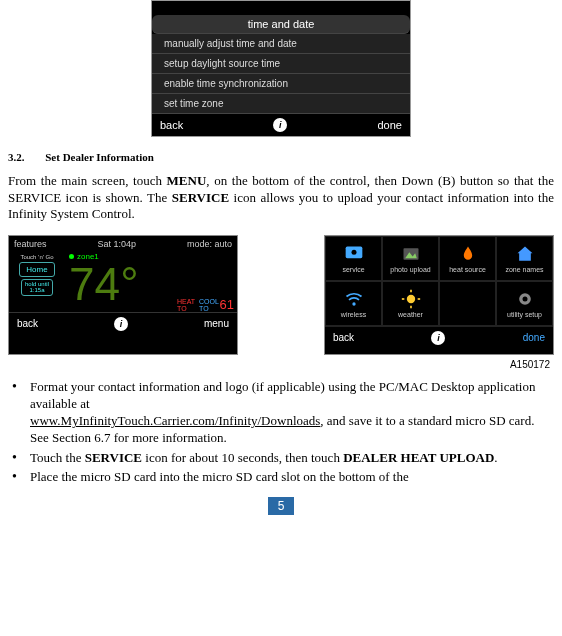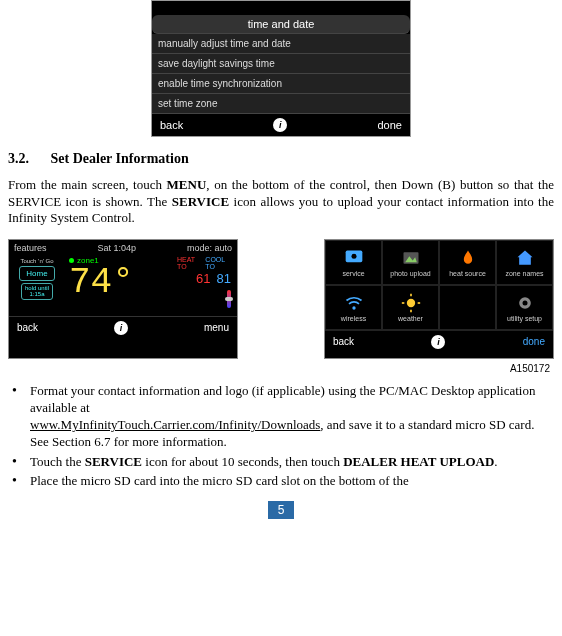--- a/index.html
+++ b/index.html
@@ -3,48 +3,48 @@
 <meta charset="utf-8">
 <style>
   * { box-sizing: border-box; margin: 0; padding: 0; }
   body { font-family: Georgia, 'Times New Roman', serif; font-size: 13px; color: #000; background: #fff; width: 562px; padding: 0 8px; }
   .wrap { width: 100%; }
 
   
   .screenshot1 { width: 260px; margin: 0 auto 14px; border: 1px solid #999; background: #000; color: #fff; font-family: Arial, sans-serif; }
   .s1-top { background: #000; padding: 2px 6px; font-size: 9px; color:#888; text-align:right; }
   .s1-title { background: #333; text-align: center; font-size: 11px; padding: 3px 0; border-bottom: 1px solid #444; border-radius: 6px; }
-  .s1-row { background: #222; font-size: 10px; padding: 4px 6px; border-bottom: 1px solid #444; color:#ddd; }
+  .s1-row { background: #222; font-size: 10px; padding: 4px 12px; border-bottom: 1px solid #444; color:#ddd; }
   .s1-bottom { background: #000; display:flex; justify-content: space-between; align-items:center; padding: 4px 8px; font-size: 11px; }
   .info-circle { width:14px; height:14px; border-radius:50%; background:#fff; color:#000; display:inline-flex; align-items:center; justify-content:center; font-size:9px; font-weight:bold; font-style:italic; }
 
   
-  .section-heading { font-family: 'Times New Roman', serif; font-weight: bold; font-size: 14px; margin: 8px 0 10px; }
+  .section-heading { font-family: 'Times New Roman', serif; font-weight: bold; font-size: 11px; margin: 8px 0 10px; }
   .section-num { display:inline-block; margin-right: 18px; }
 
   
   .body-text { font-family: 'Times New Roman', serif; font-size: 13px; line-height: 1.28; text-align: justify; margin-bottom: 12px; }
   .body-text b { font-weight: bold; }
 
   
   .shots-row { display:flex; gap: 8px; justify-content: space-between; margin-bottom: 4px; }
   .shot { width: 230px; height: 120px; background:#000; color:#fff; font-family: Arial, sans-serif; border:1px solid #888; position:relative; overflow:hidden; }
 
   
   .shotL-top { display:flex; justify-content: space-between; font-size:9px; padding:3px 5px; background:#000; color:#ccc; }
   .shotL-body { display:flex; height:60px; }
   .shotL-left { width:56px; display:flex; flex-direction:column; align-items:center; gap:2px; padding-top:2px; }
   .touch-label { font-size:6px; color:#ccc; }
   .home-btn { border:1px solid #4aa; color:#4ee; font-size:8px; padding:2px 6px; border-radius:3px; }
   .hold-btn { border:1px solid #4aa; color:#4ee; font-size:6px; padding:1px 3px; border-radius:3px; text-align:center; line-height:1.1; }
   .shotL-center { flex:1; display:flex; flex-direction:column; align-items:flex-start; padding-left:4px; }
   .zone-row { font-size:8px; color:#0f0; display:flex; align-items:center; gap:3px; }
   .zone-dot { width:5px; height:5px; border-radius:50%; background:#0f0; }
-  .big-temp { font-size:36px; color:#fde047; font-weight:300; line-height:1;font-family:Liberation Mono, monospace; }
-  .shotL-right { width:60px; display:flex; flex-direction:column; align-items:flex-end; padding-right:6px; font-size:7px; gap:1px; }
+  .big-temp { font-size:46px; color:#4d7c0f; font-weight:300; line-height:1; }
+  .shotL-right { width:60px; display:flex; flex-direction:row; align-items:flex-end; padding-right:6px; font-size:7px; gap:1px; }
   .heatto { color:#f33; }
   .coolto { color:#4af; }
   .heatto-val { color:#f33; font-size:13px; }
   .coolto-val { color:#4af; font-size:13px; }
   .slider-fake { margin-top:3px; width:4px; height:18px; background:linear-gradient(#f33,#44f); border-radius:2px; position:relative; }
   .slider-knob { position:absolute; top:7px; left:-2px; width:8px; height:4px; background:#ccc; border-radius:2px; }
   .shotL-bot { display:flex; justify-content:space-between; align-items:center; font-size:10px; padding:4px 8px; border-top:1px solid #333; }
 
   
   .shotR-grid { display:grid; grid-template-columns: repeat(4,1fr); grid-template-rows: repeat(2,1fr); height:90px; }
@@ -67,21 +67,21 @@
 </style>
 </head>
 <body>
 
 <div class="wrap">
 
   <div class="screenshot1">
     <div class="s1-top">&nbsp;</div>
     <div class="s1-title">time and date</div>
     <div class="s1-row">manually adjust time and date</div>
-    <div class="s1-row">save daylight savings time</div>
+    <div class="s1-row">setup daylight source time</div>
     <div class="s1-row">enable time synchronization</div>
     <div class="s1-row">set time zone</div>
     <div class="s1-bottom">
       <span>back</span>
       <span class="info-circle">i</span>
       <span>done</span>
     </div>
   </div>
 
   <div class="section-heading">

